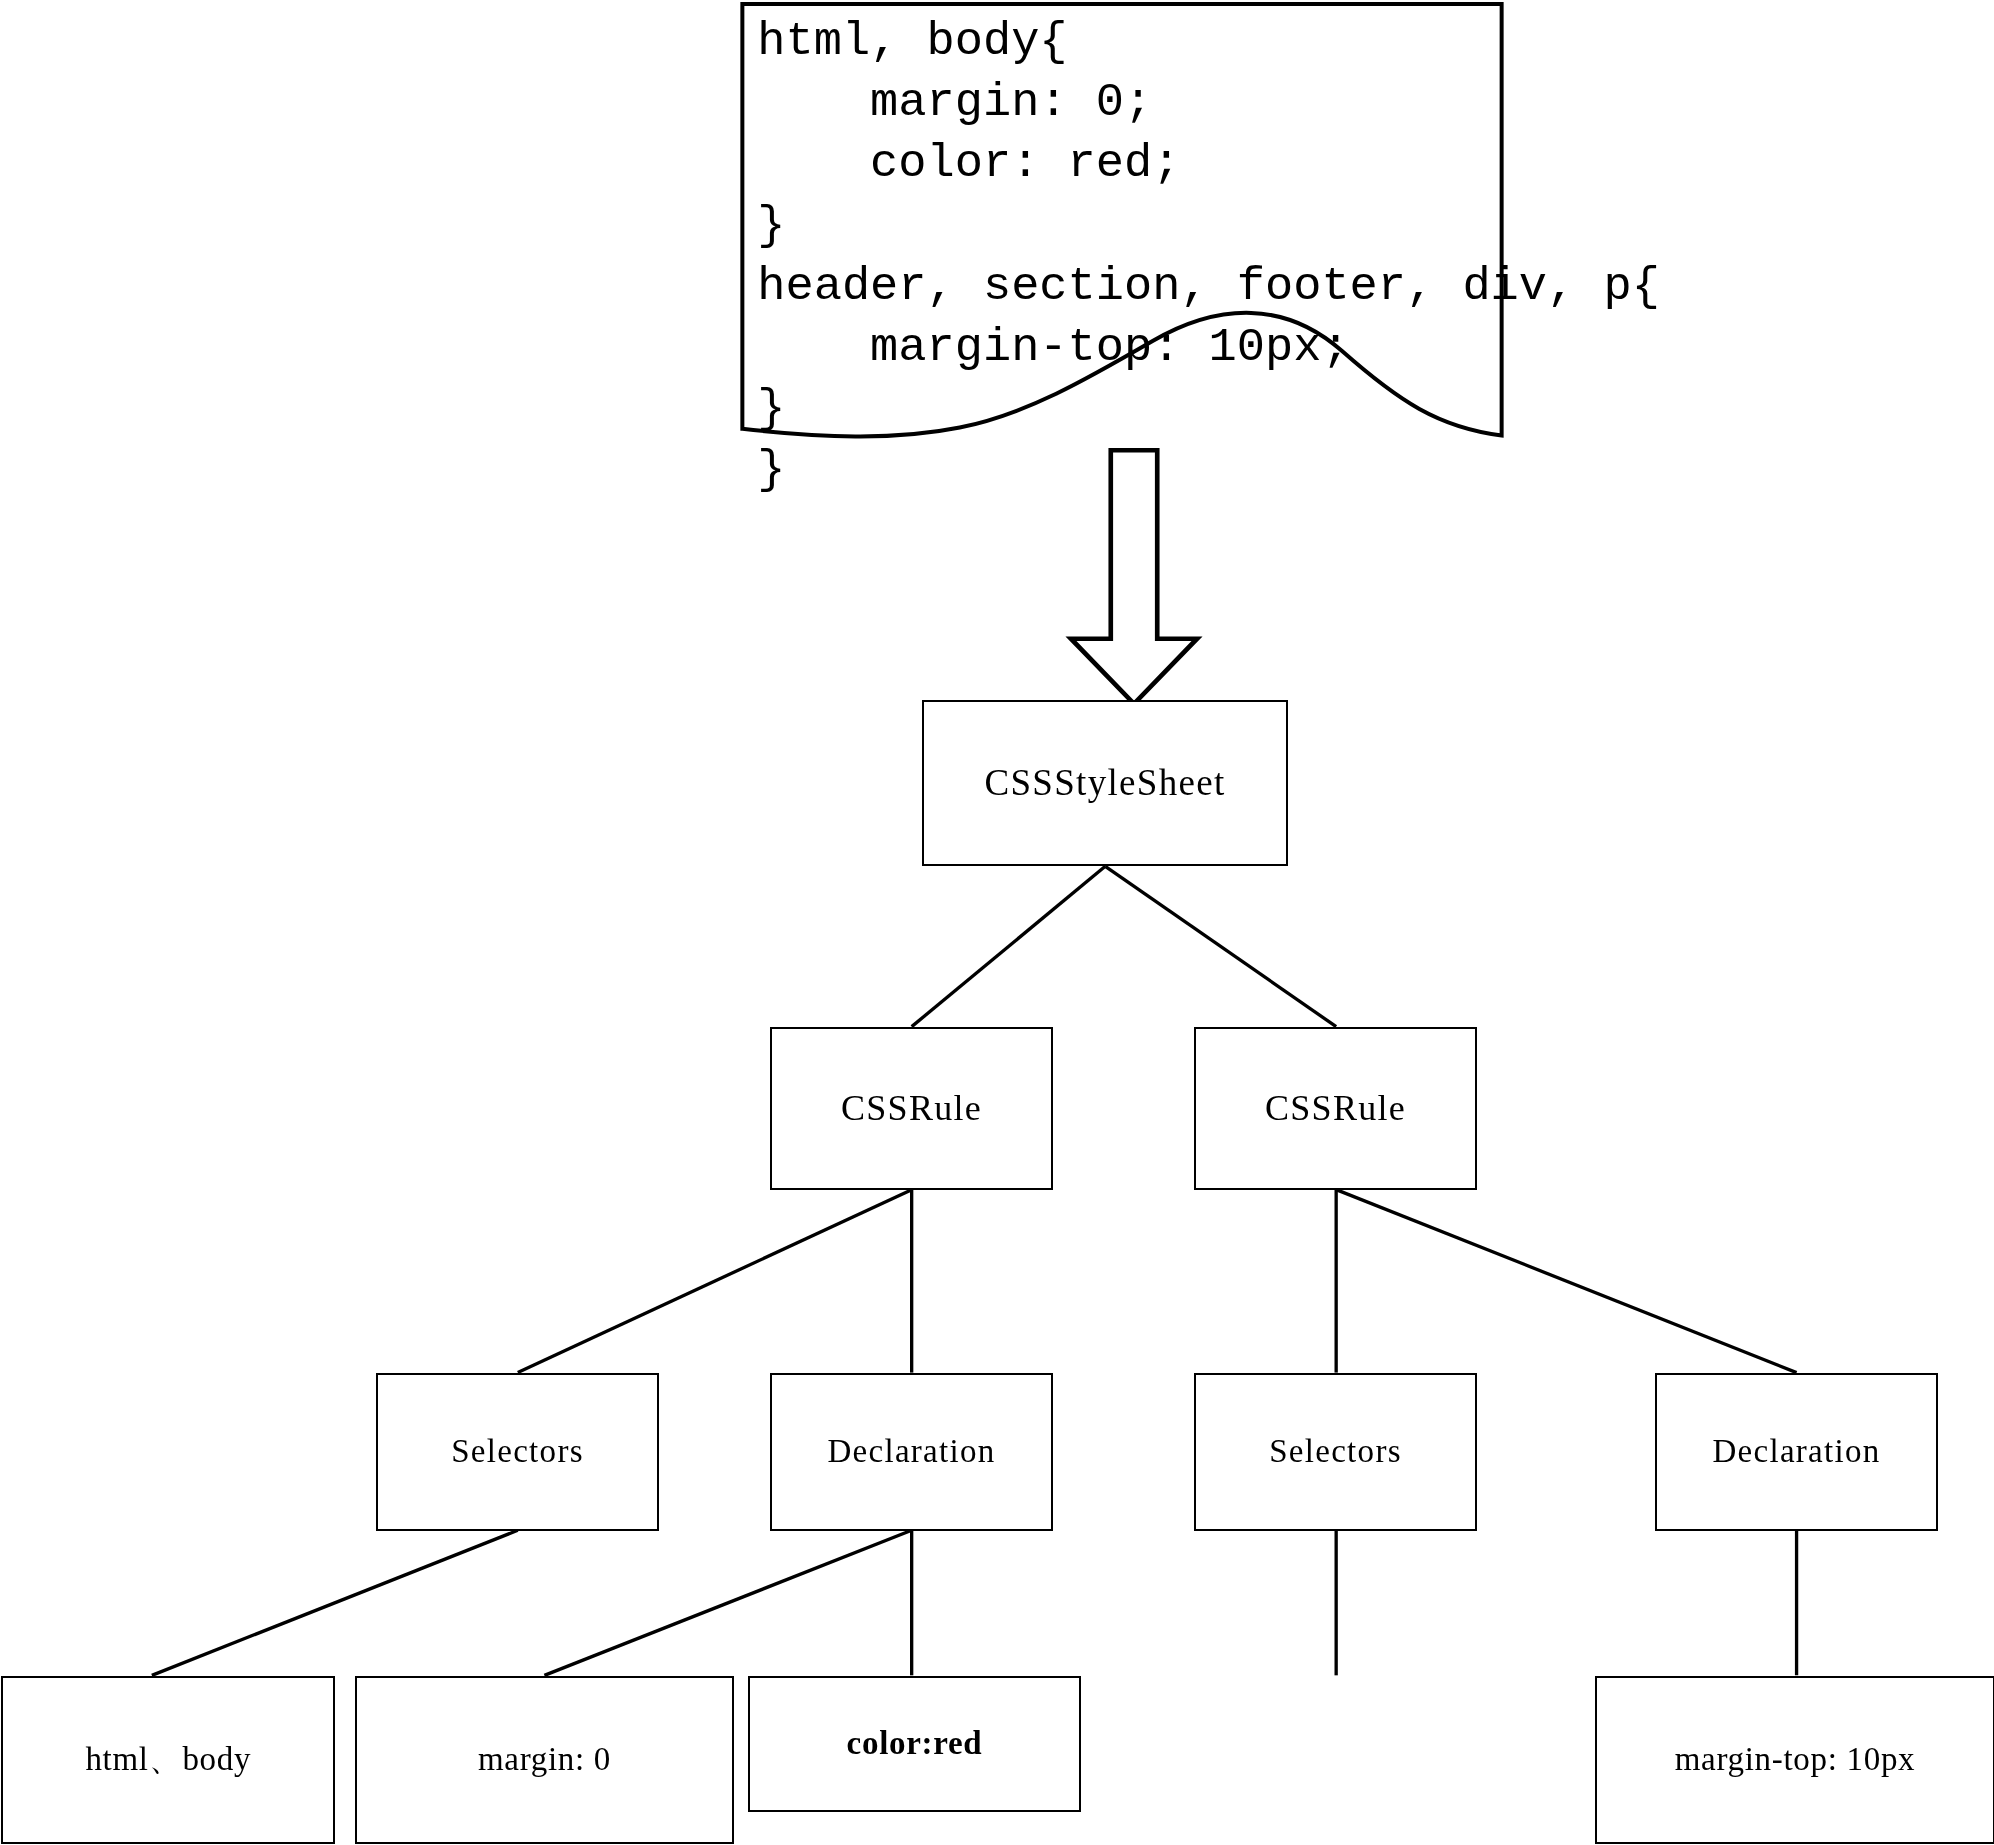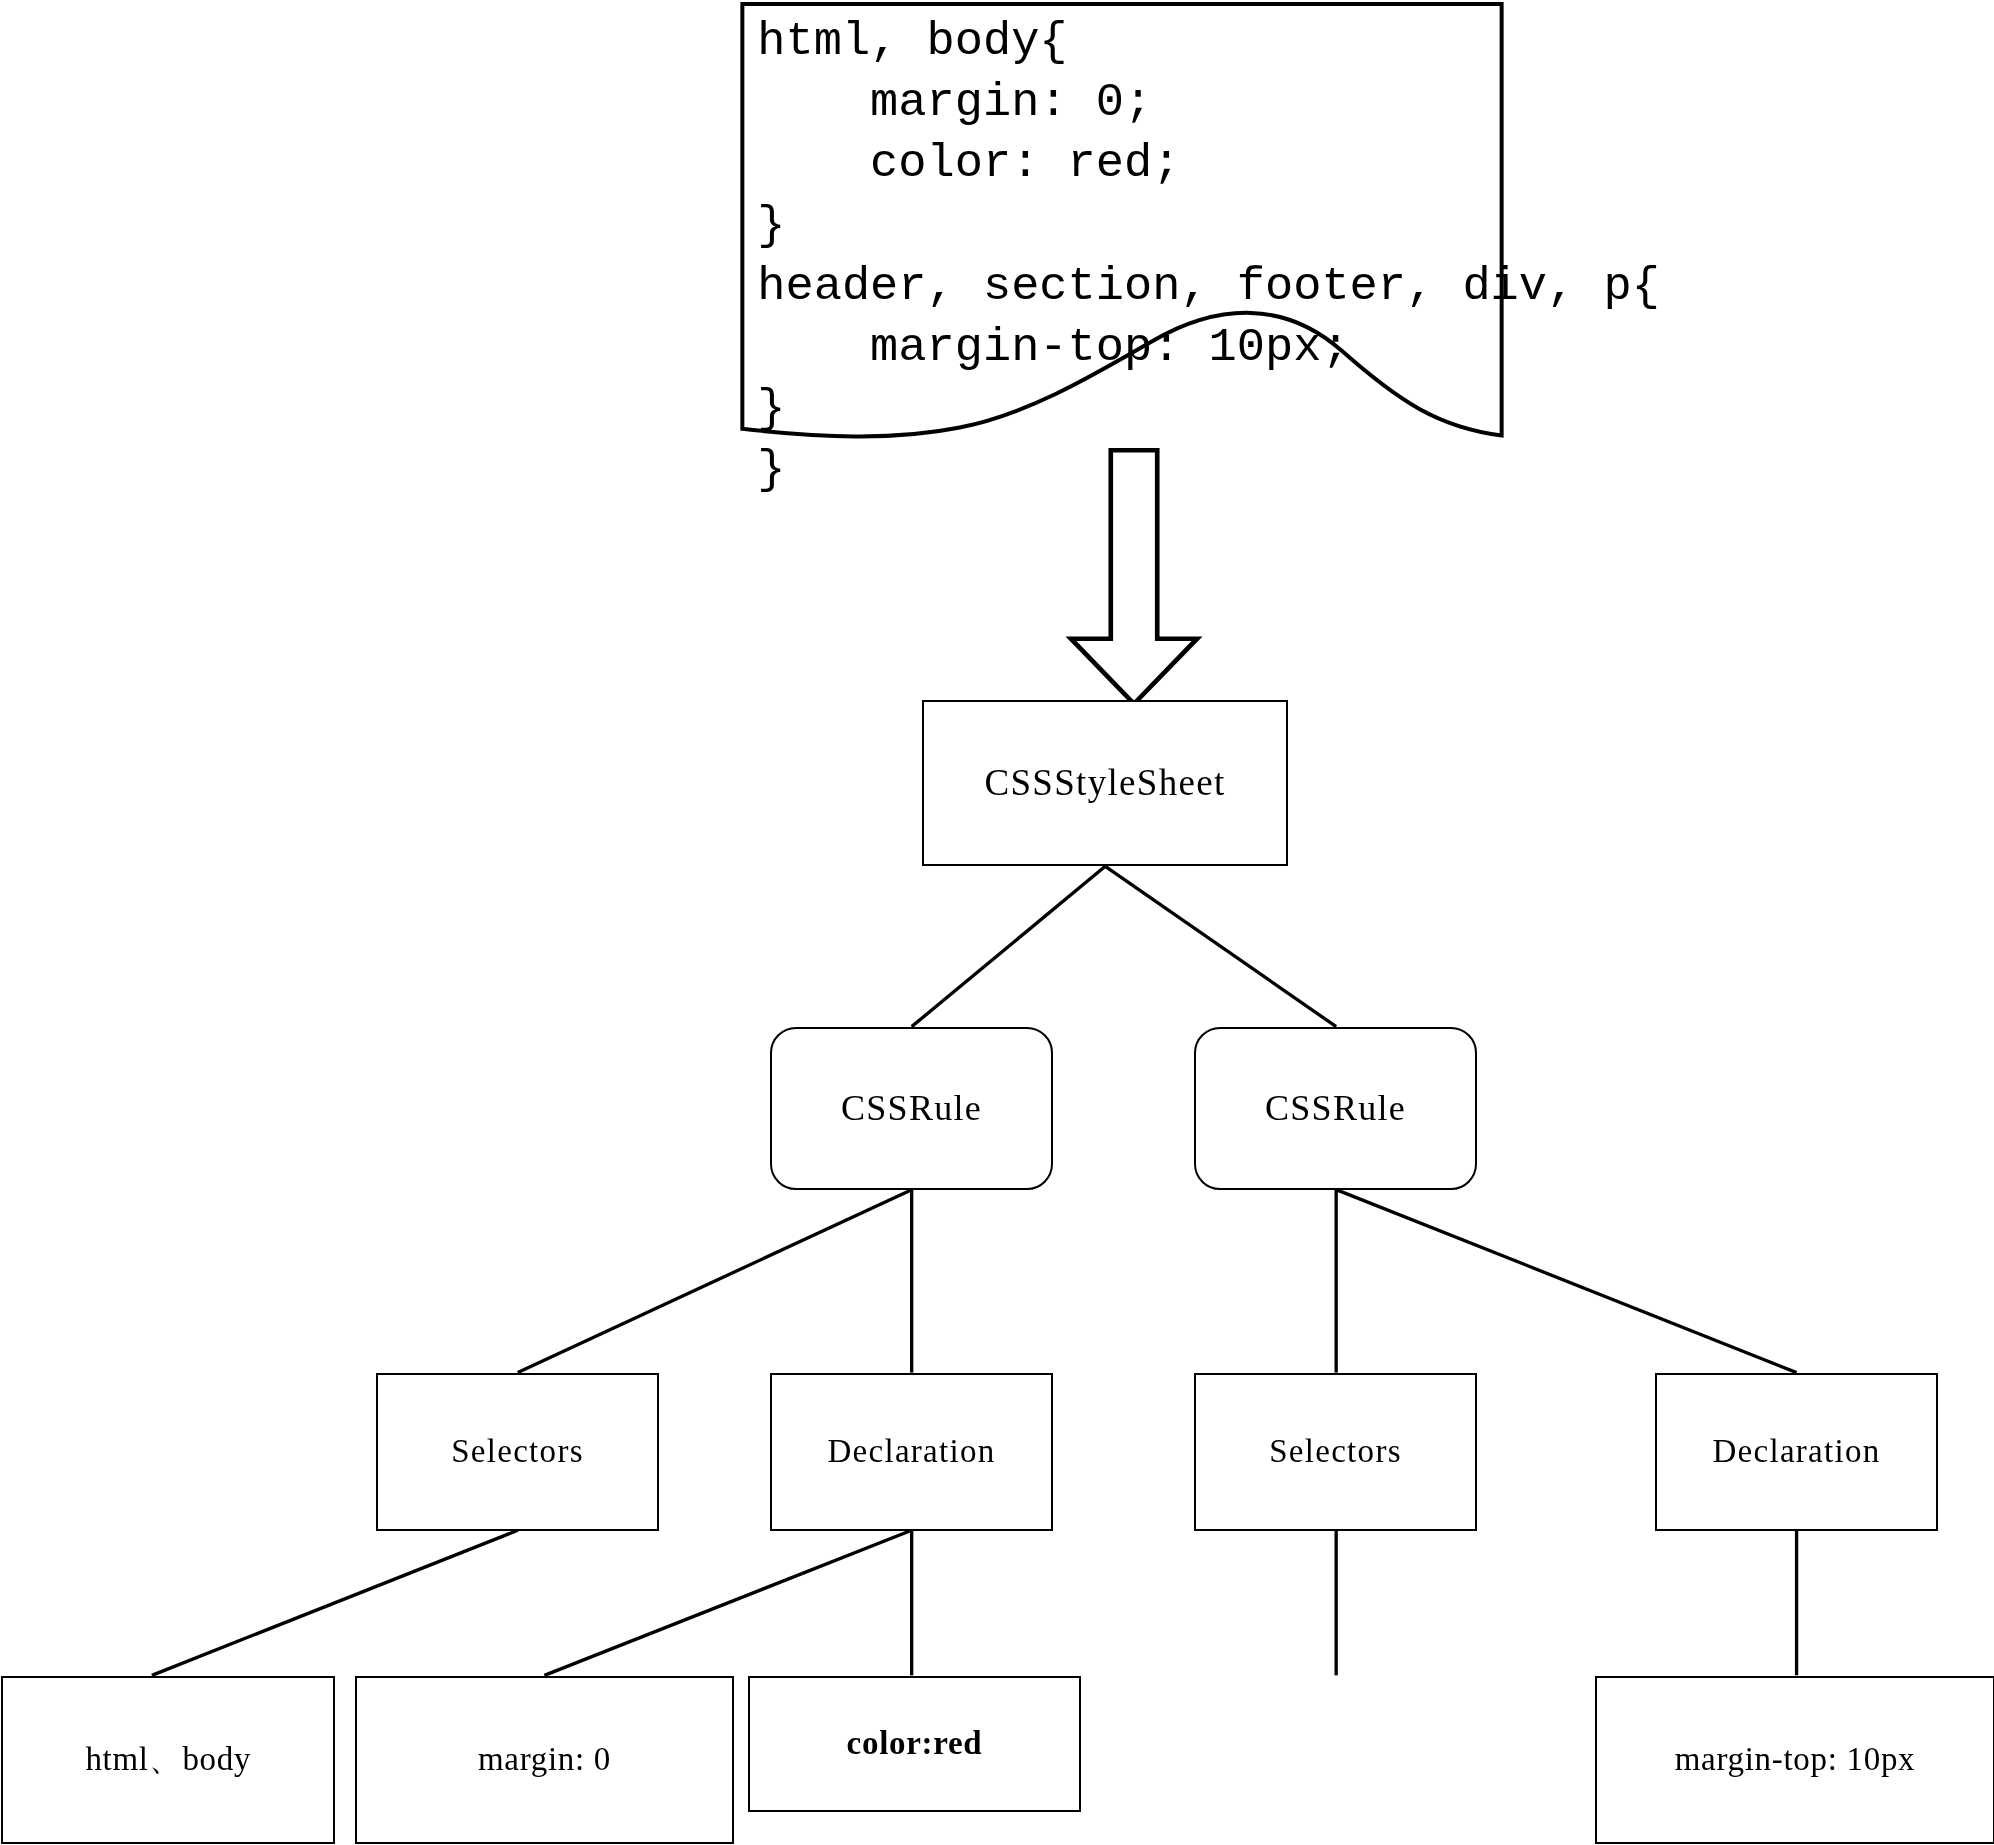--- a/index.html
+++ b/index.html
@@ -20,21 +20,21 @@
     display:flex;
     align-items:center;
     justify-content:center;
     text-align:right;
     font-family:"Liberation Serif", serif;
     color:#000000;
     line-height:1.25;
   }
   .node .lbl{display:block;white-space:pre-line;}
   .lvl1{font-size:37px;letter-spacing:1.3px;}
-  .lvl2{font-size:36px;letter-spacing:1.3px;border-radius:26px;}
+  .lvl2{font-size:36px;letter-spacing:1.3px;}
   .lvl3{font-size:33px;letter-spacing:1.3px;}
   .leaf{font-size:33px;letter-spacing:0.7px;}
   #codedoc{
     position:absolute;
     left:740px;
     top:2px;
     width:764px;
     height:492px;
   }
   #codedoc .codetext{

